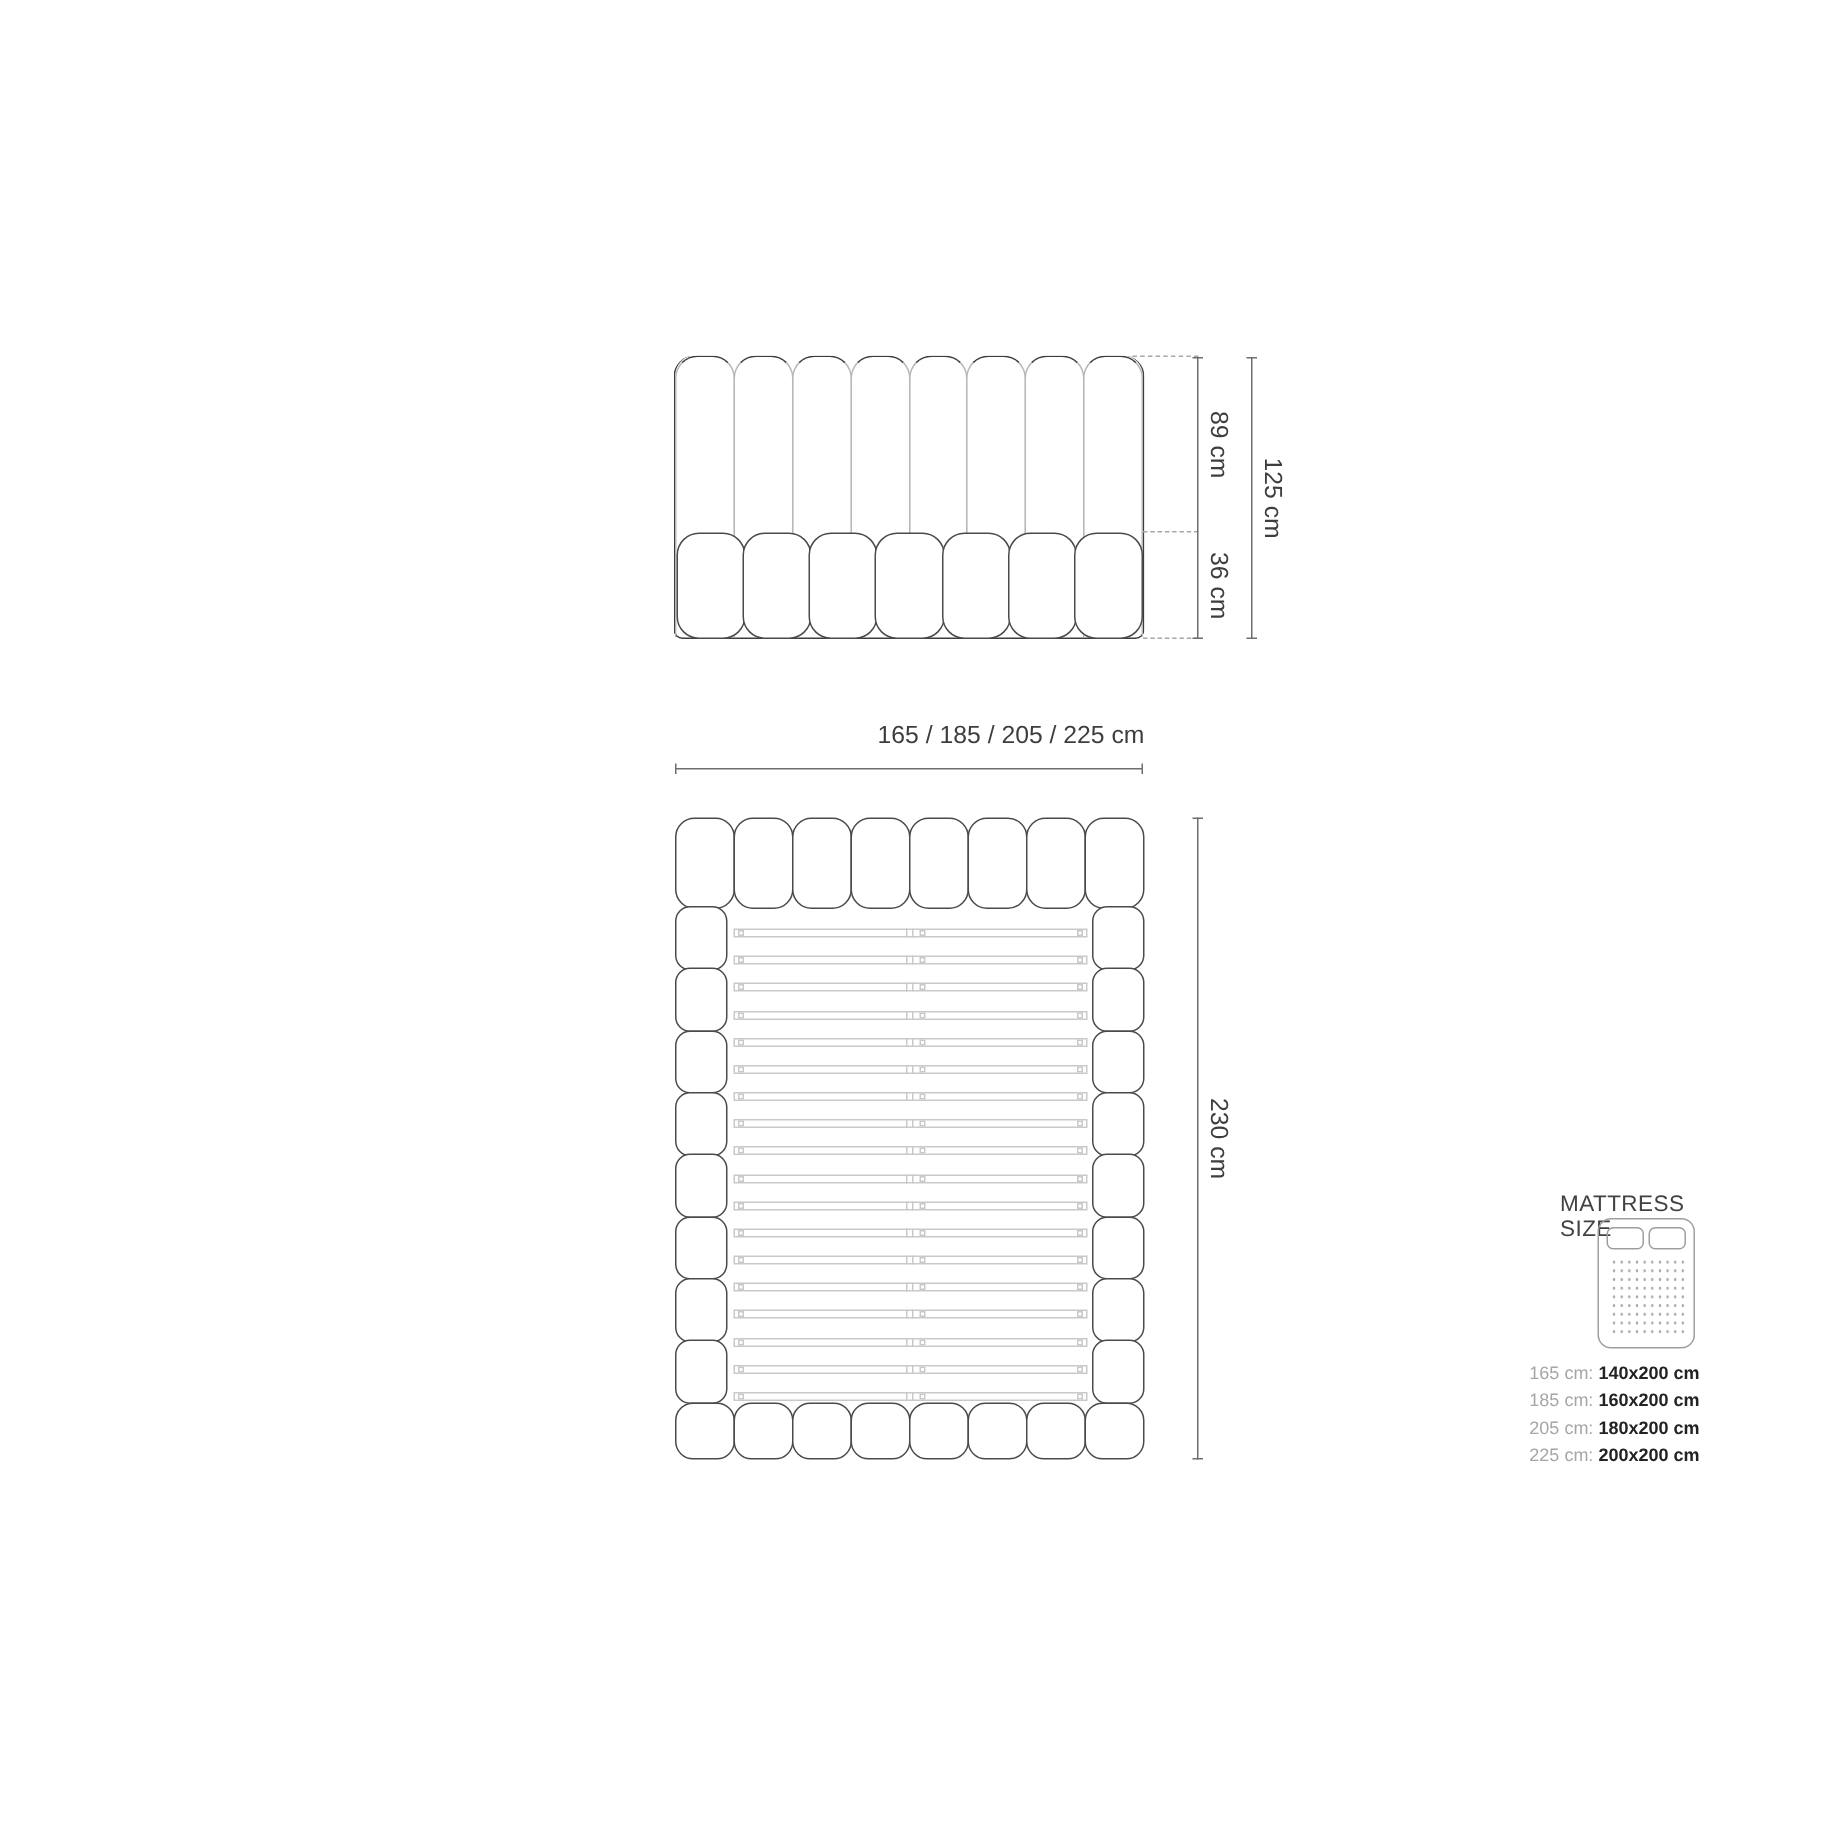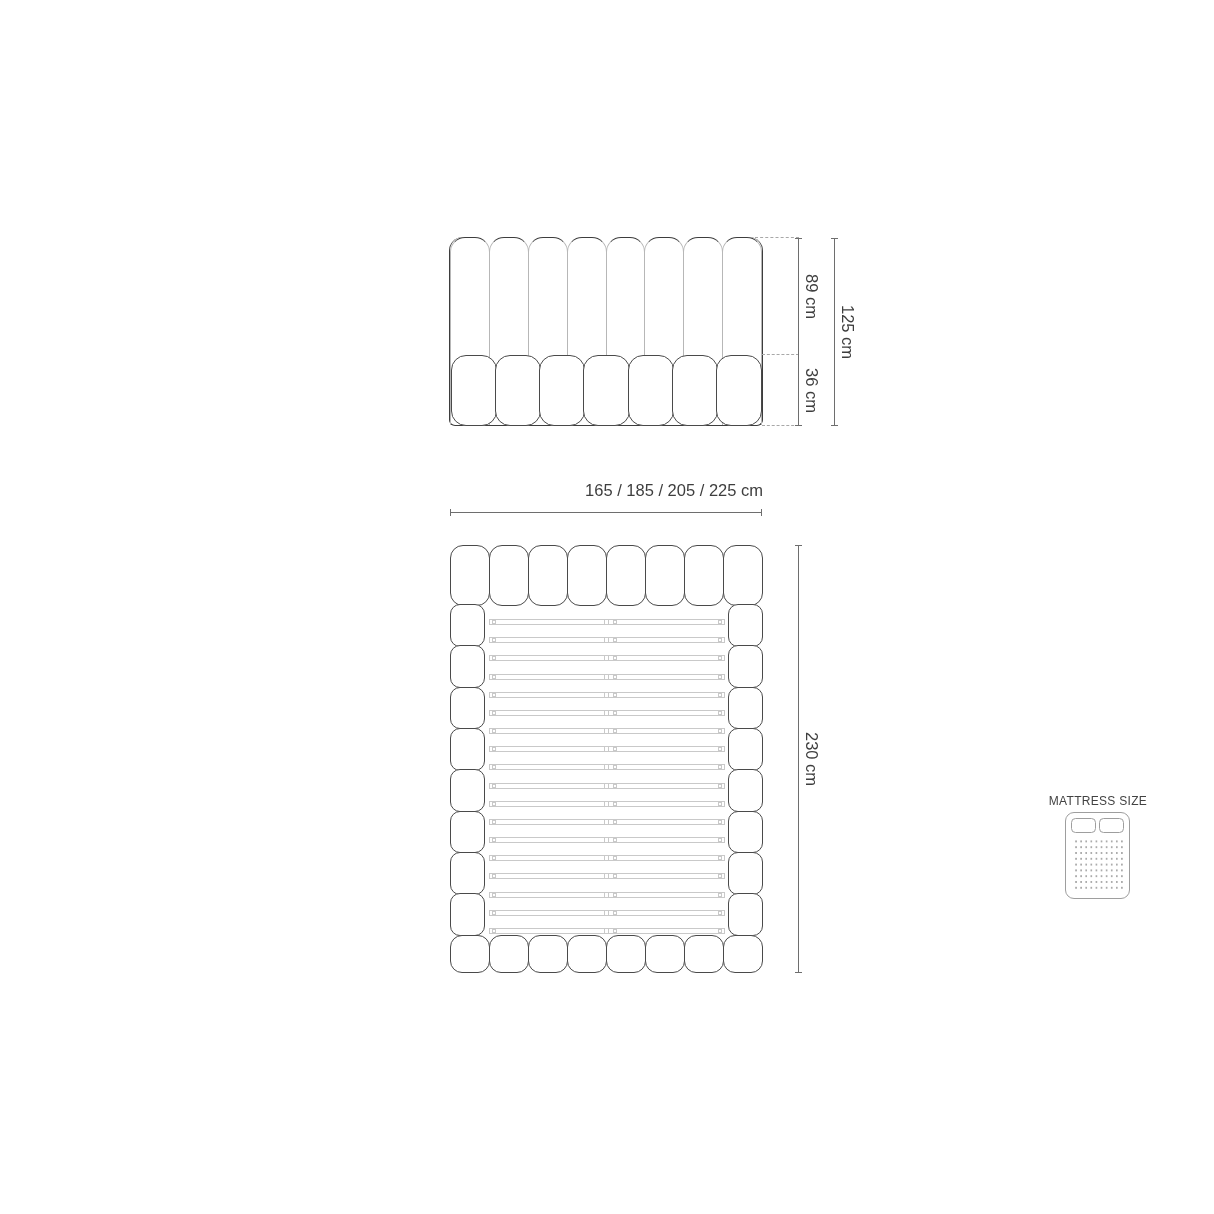--- a/index.html
+++ b/index.html
@@ -76,22 +76,22 @@
              flex-direction:column;justify-content:space-between;}
   .slat{position:relative;height:6px;border:1px solid var(--slat);box-sizing:border-box;}
   .slat .cap{position:absolute;top:0;bottom:0;width:4px;border:1px solid var(--slat);box-sizing:border-box;}
   .slat .cap-l{left:2px;}
   .slat .cap-r{right:2px;}
   .slat .cap-c{left:calc(50% + 6px);}
   .slat .mid{position:absolute;top:-1px;bottom:-1px;left:calc(50% - 3px);width:5px;
              border-left:1px solid var(--slat);border-right:1px solid var(--slat);box-sizing:border-box;}
 
   
-  #legend-title{left:1040px;top:794px;width:116px;text-align:center;
-                font-size:12px;letter-spacing:.3px;color:#424242;}
+  #legend-title{left:1040px;top:794px;width:116px;
+                font-size:15px;letter-spacing:.3px;color:#424242;}
   #mattress-icon{left:1065px;top:812px;width:65px;height:87px;
                  border:1.4px solid #9e9e9e;border-radius:9px;box-sizing:border-box;}
   .pillow-icon{position:absolute;top:5px;width:25px;height:15px;
                border:1.2px solid #9e9e9e;border-radius:4.5px;box-sizing:border-box;}
   .pillow-icon.p1{left:5px;}
   .pillow-icon.p2{right:5px;}
   #mattress-dots{position:absolute;left:6px;right:6px;top:24px;bottom:6px;
                  background-image:radial-gradient(circle,#ababab 0.85px,transparent 1px);
                  background-size:5.1px 5.8px;background-position:1.5px 1.5px;}
   #size-list{left:990px;top:906px;width:143px;text-align:right;
@@ -290,14 +290,20 @@
 
   <div class="abs vdim" id="dim-length"></div>
   <div class="abs vlabel" id="lab-230">230 cm</div>
 
   <div class="abs" id="legend-title">MATTRESS SIZE</div>
   <div class="abs" id="mattress-icon">
     <div class="pillow-icon p1"></div>
     <div class="pillow-icon p2"></div>
     <div id="mattress-dots"></div>
   </div>
+  <div class="abs" id="size-list">
+      <div class="size-row"><span class="w">165 cm: </span><span class="m">140x200 cm</span></div>
+      <div class="size-row"><span class="w">185 cm: </span><span class="m">160x200 cm</span></div>
+      <div class="size-row"><span class="w">205 cm: </span><span class="m">180x200 cm</span></div>
+      <div class="size-row"><span class="w">225 cm: </span><span class="m">200x200 cm</span></div>
+    </div>
 
 </div>
 
 </body></html>

